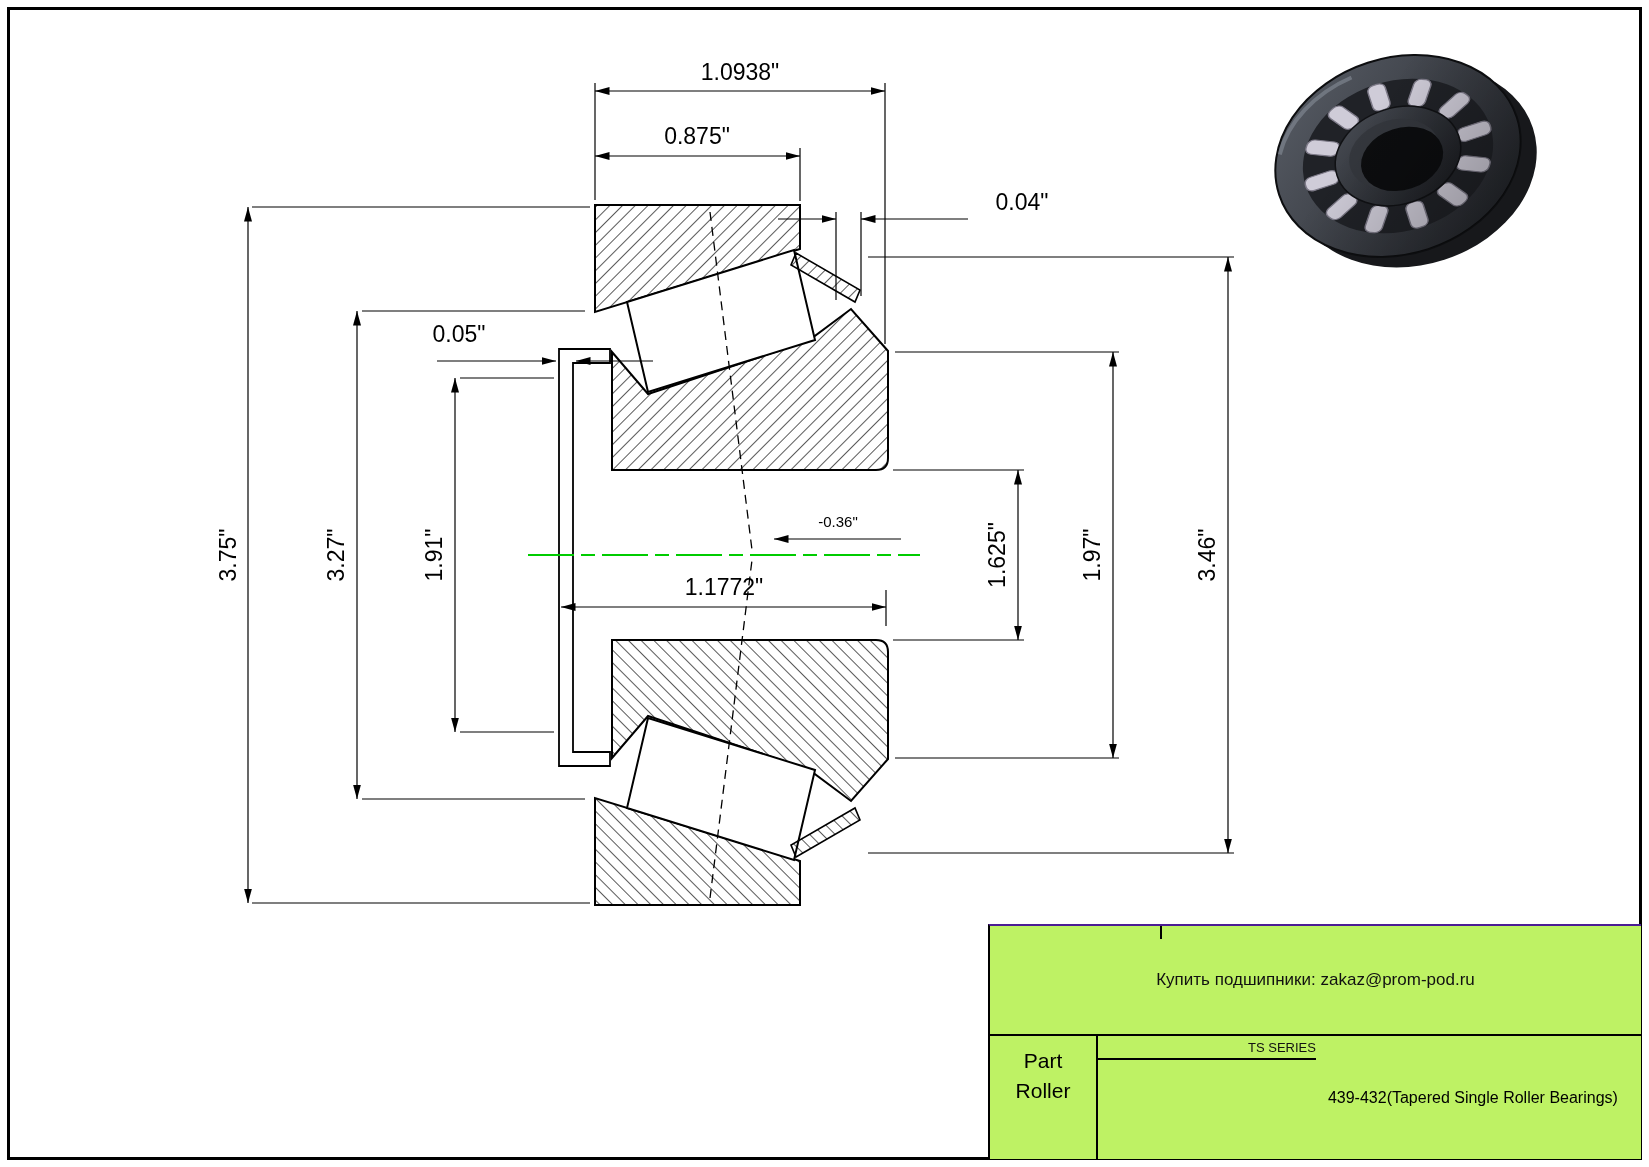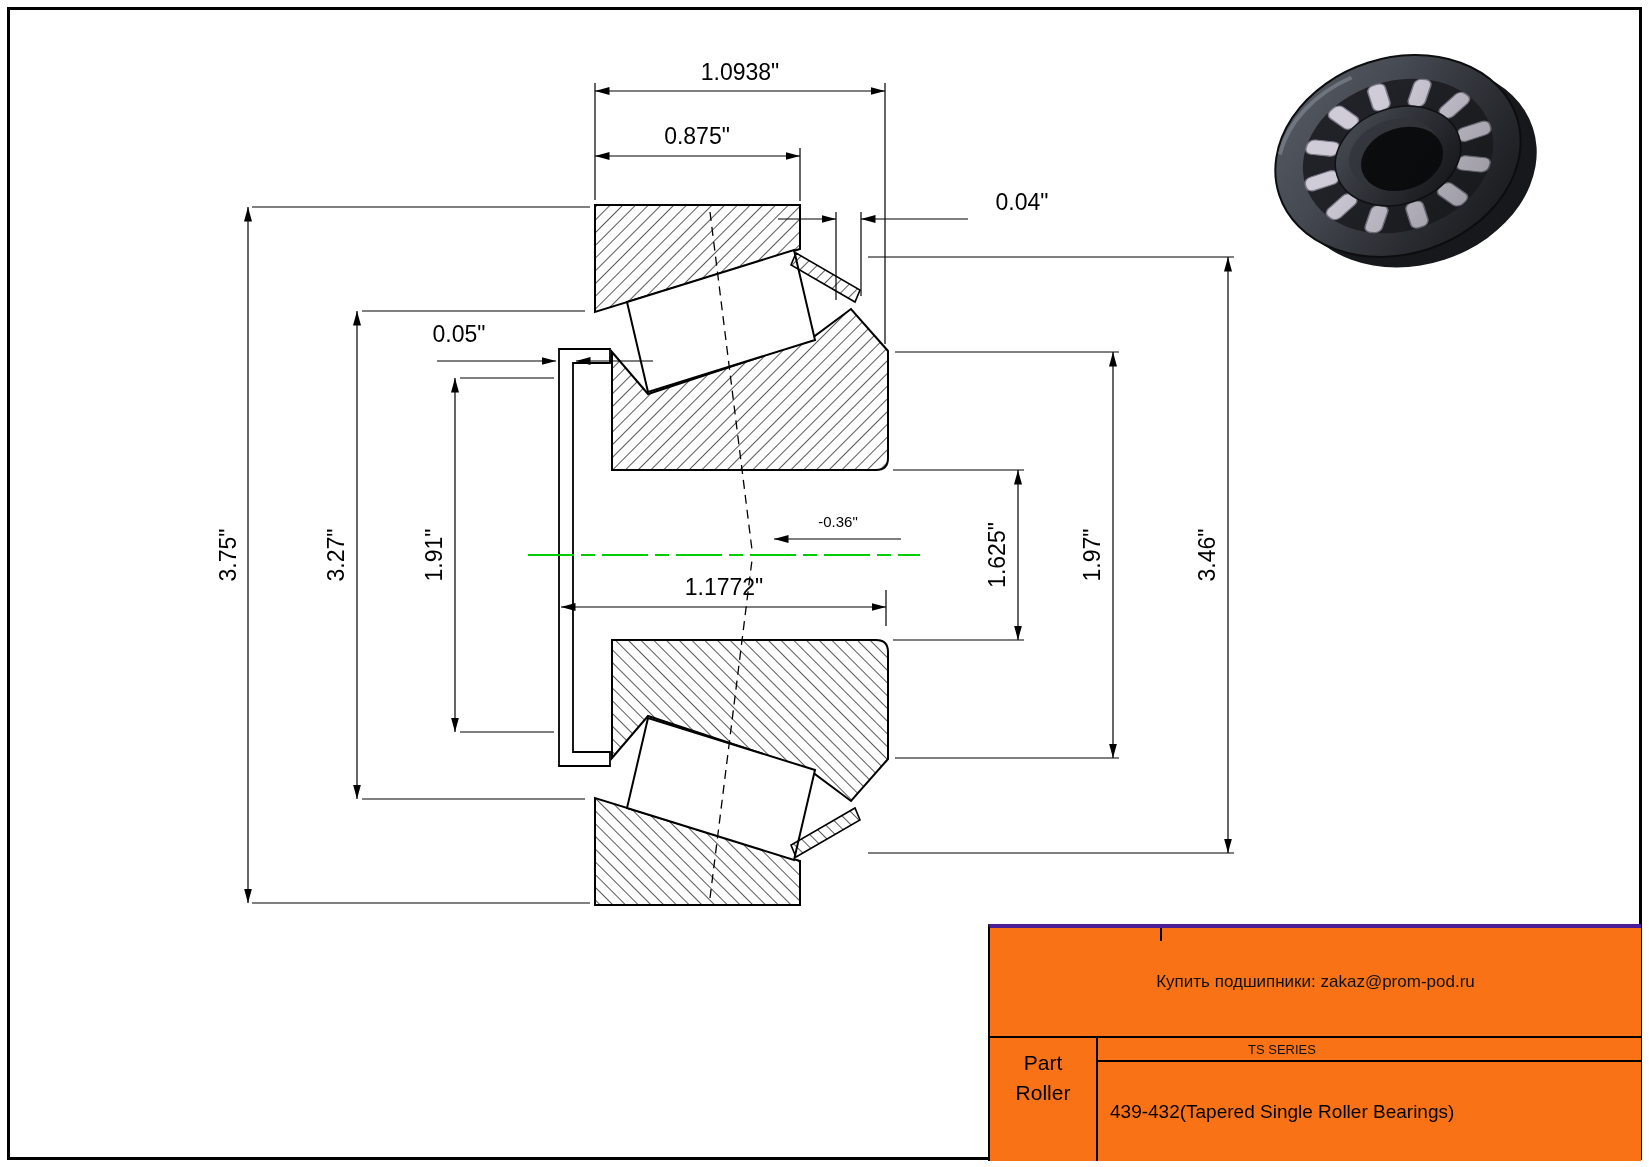--- a/index.html
+++ b/index.html
@@ -2,30 +2,30 @@
 <html><head>
 <meta charset="utf-8">
 <style>
   html,body{margin:0;padding:0;background:#fff;}
   body{width:1649px;height:1167px;position:relative;font-family:"Liberation Sans",sans-serif;overflow:hidden;}
   .frame{position:absolute;left:7px;top:7px;right:7px;bottom:7px;border:3px solid #000;}
   svg{position:absolute;left:0;top:0;}
   svg text{fill:#000;font-family:"Liberation Sans",sans-serif;}
   .dimt{font-size:23px;}
   .dimt-sm{font-size:15px;}
-  .titleblock{position:absolute;left:988px;top:924px;width:651px;height:233px;border-left:2px solid #000;border-top:4px solid #4c1d95;background:#f97316;}
+  .titleblock{position:absolute;left:988px;top:924px;width:651px;height:233px;border-left:2px solid #000;border-top:2px solid #4c1d95;background:#bef264;}
   .tb-top{position:relative;height:110px;display:flex;align-items:center;justify-content:center;border-bottom:2px solid #000;box-sizing:border-box;}
   .tb-tick{position:absolute;left:170px;top:0;height:13px;border-left:2px solid #000;}
   .tb-contact{font-size:17px;color:#111;}
   .tb-bottom{display:flex;height:123px;}
   .tb-partcell{width:108px;border-right:2px solid #000;box-sizing:border-box;display:flex;flex-direction:column;justify-content:flex-start;padding-top:10px;align-items:center;font-size:21px;line-height:30px;color:#000;}
-  .tb-right{flex:1;display:flex;flex-direction:column;}
+  .tb-right{flex:1;display:flex;flex-direction:row;}
   .tb-seriesrow{height:24px;border-bottom:2px solid #000;box-sizing:border-box;display:flex;align-items:center;}
   .tb-series{font-size:13px;margin-left:150px;color:#111;}
-  .tb-partrow{flex:1;display:flex;align-items:center;padding-left:12px;font-size:19px;color:#000;}
+  .tb-partrow{flex:1;display:flex;align-items:center;padding-left:12px;font-size:16px;color:#000;}
 </style>
 </head>
 <body>
 
 <div class="frame"></div>
 
 <svg width="1649" height="1167" viewBox="0 0 1649 1167">
   <defs>
     <pattern id="hA" width="9" height="9" patternUnits="userSpaceOnUse" patternTransform="rotate(45)">
       <line x1="0" y1="0" x2="0" y2="9" stroke="#000" stroke-width="1.3"></line>

